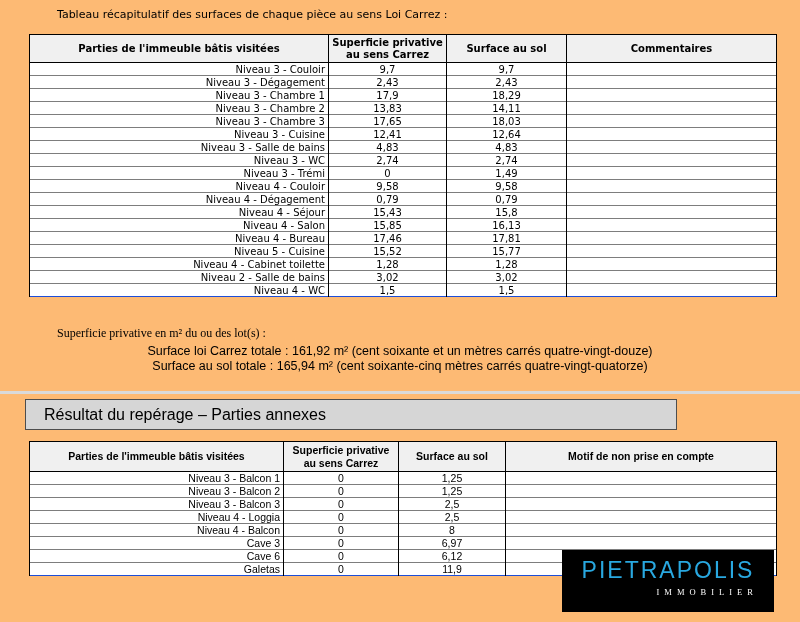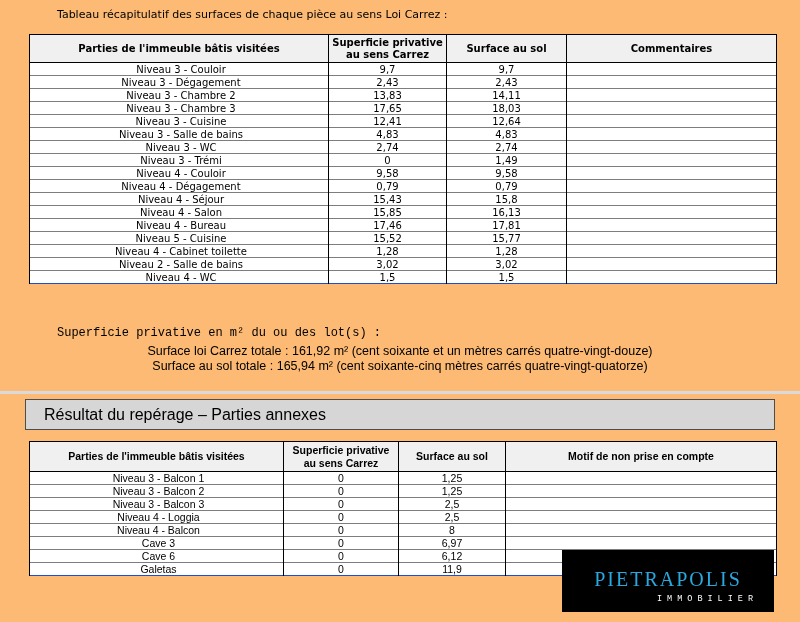--- a/index.html
+++ b/index.html
@@ -41,84 +41,84 @@
     border-right:1px solid #000;
     border-top:1px solid #7d7d7d;
     text-align:center;
     vertical-align:middle;
     height:13px;
     padding:0 3px;
     overflow:hidden;
     white-space:nowrap;
   }
   table.tbl td:first-child {
-    text-align:center;
+    text-align:right;
     padding-left:7px;
   }
 
   .tbl-carrez { top:34px; font-size:10px; }
   .tbl-carrez th { height:25px; font-size:10px; }
 
   .tbl-annex  { top:441px; font-family:"Liberation Sans", sans-serif; font-size:10.5px; }
   .tbl-annex th { height:30px; font-size:10.5px; }
 
   .summary-intro {
     position:absolute; left:57px; top:326px;
-    font-family:Liberation Mono, monospace;
+    font-family:Liberation Serif, serif;
     font-size:12px; color:#000;
     white-space:nowrap;
   }
   .summary-totals {
     position:absolute; left:0; top:344px; width:800px;
     text-align:center;
     font-family:"Liberation Sans", sans-serif;
     font-weight:normal;
     font-size:12.5px;
     line-height:15px;
     color:#000;
   }
 
   .section-divider {
     position:absolute; left:0; top:391px;
     width:800px; height:3px;
     background:#dadada;
   }
   .section-bar {
     position:absolute; left:25px; top:399px;
-    width:750px; height:31px;
+    width:652px; height:31px;
     background:#d6d6d6;
     border:1px solid #4d4d4d;
     font-family:"Liberation Sans", sans-serif;
     font-size:16px;
     line-height:29px;
     padding-left:18px;
     color:#000;
     white-space:nowrap;
   }
 
   .logo {
     position:absolute; left:562px; top:550px;
     width:212px; height:62px;
     background:var(--logo-bg, #000000);
     z-index:5;
   }
   .logo-name {
-    margin-top:18px;
+    margin-top:7px;
     text-align:center;
-    font-family:Liberation Serif, serif;
-    font-size:20px;
+    font-family:Liberation Sans, sans-serif;
+    font-size:23px;
     letter-spacing:2px;
     color:var(--logo-text, #29a8e0);
     white-space:nowrap;
   }
   .logo-sub {
     margin-top:3px;
     text-align:right;
     padding-right:16px;
-    font-family:Liberation Mono, monospace;
+    font-family:Liberation Serif, serif;
     font-size:8.5px;
     letter-spacing:5px;
     color:var(--logo-sub, #ffffff);
     white-space:nowrap;
   }
 </style>
 </head>
 <body>
 
 <div class="page">
@@ -147,20 +147,26 @@
           <td>9,7</td>
           <td></td>
         </tr>
         <tr>
           <td>Niveau 3 - Dégagement</td>
           <td>2,43</td>
           <td>2,43</td>
           <td></td>
         </tr>
         <tr>
+          <td>Niveau 3 - Chambre 1</td>
+          <td>17,9</td>
+          <td>18,29</td>
+          <td></td>
+        </tr>
+        <tr>
           <td>Niveau 3 - Chambre 2</td>
           <td>13,83</td>
           <td>14,11</td>
           <td></td>
         </tr>
         <tr>
           <td>Niveau 3 - Chambre 3</td>
           <td>17,65</td>
           <td>18,03</td>
           <td></td>

